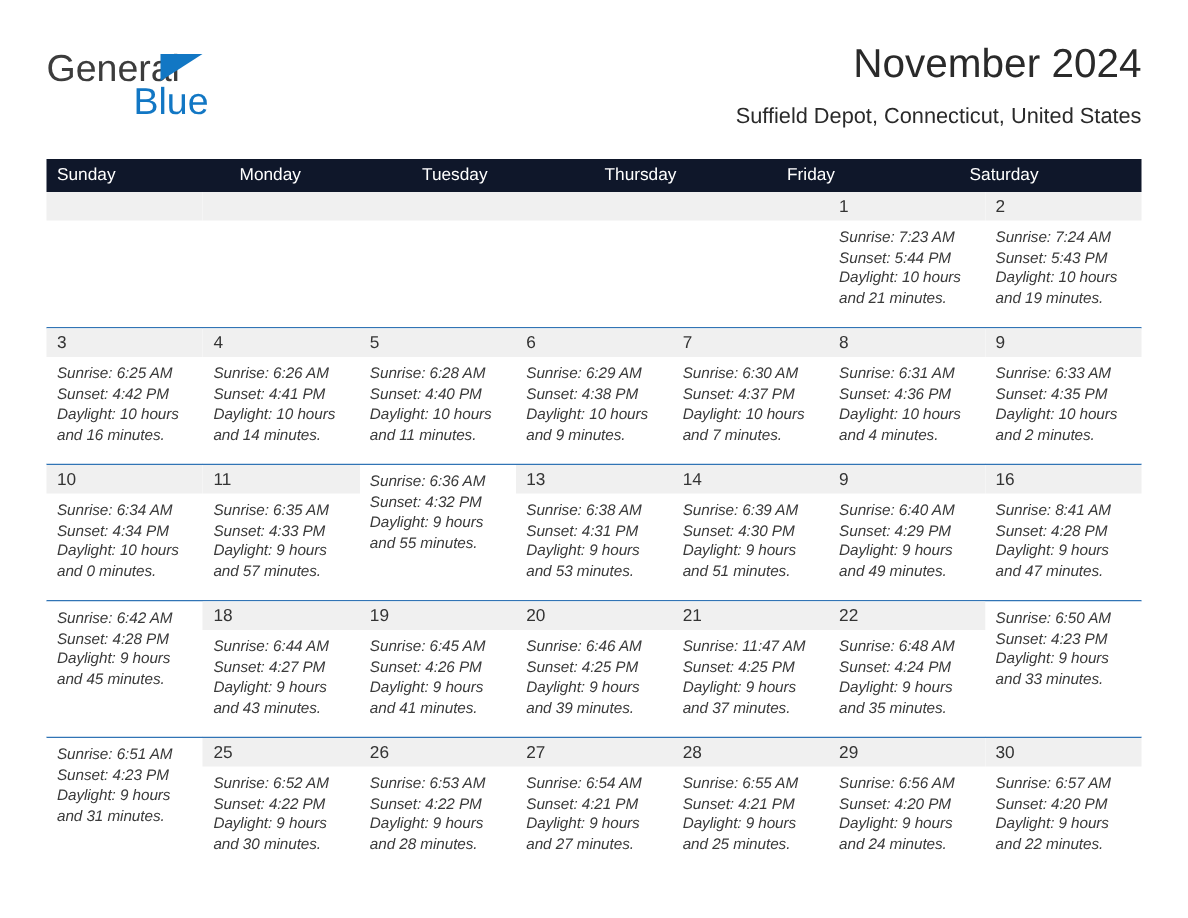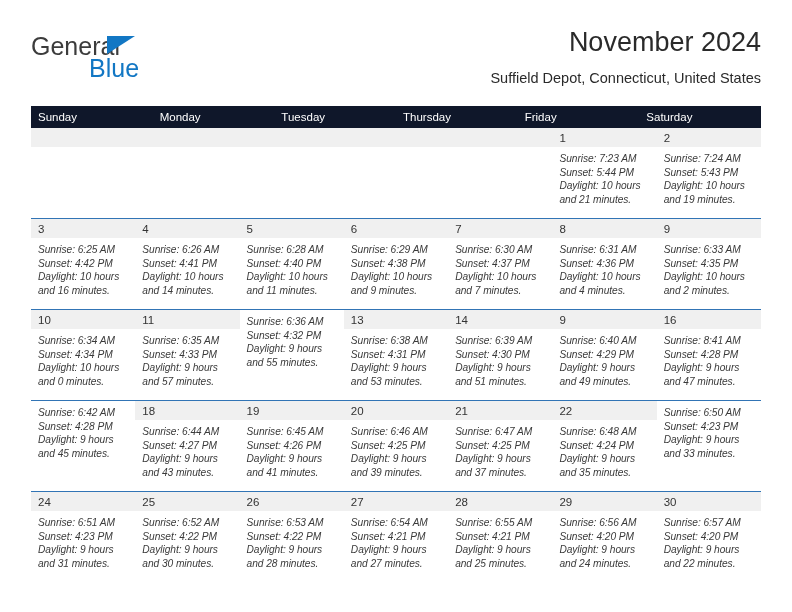--- a/index.html
+++ b/index.html
@@ -379,21 +379,21 @@
             <div class="info">
               <div>Sunrise: 6:46 AM</div>
               <div>Sunset: 4:25 PM</div>
               <div>Daylight: 9 hours</div>
               <div>and 39 minutes.</div>
             </div>
           </div>
           <div class="cell">
             <span class="daynum">21</span>
             <div class="info">
-              <div>Sunrise: 6:47 AM</div>
+              <div>Sunrise: 11:47 AM</div>
               <div>Sunset: 4:25 PM</div>
               <div>Daylight: 9 hours</div>
               <div>and 37 minutes.</div>
             </div>
           </div>
           <div class="cell">
             <span class="daynum">22</span>
             <div class="info">
               <div>Sunrise: 6:48 AM</div>
               <div>Sunset: 4:24 PM</div>
@@ -405,21 +405,20 @@
             <div class="info">
               <div>Sunrise: 6:50 AM</div>
               <div>Sunset: 4:23 PM</div>
               <div>Daylight: 9 hours</div>
               <div>and 33 minutes.</div>
             </div>
           </div>
         </div>
         <div class="week">
           <div class="cell">
-            <span class="daynum">24</span>
             <div class="info">
               <div>Sunrise: 6:51 AM</div>
               <div>Sunset: 4:23 PM</div>
               <div>Daylight: 9 hours</div>
               <div>and 31 minutes.</div>
             </div>
           </div>
           <div class="cell">
             <span class="daynum">25</span>
             <div class="info">

